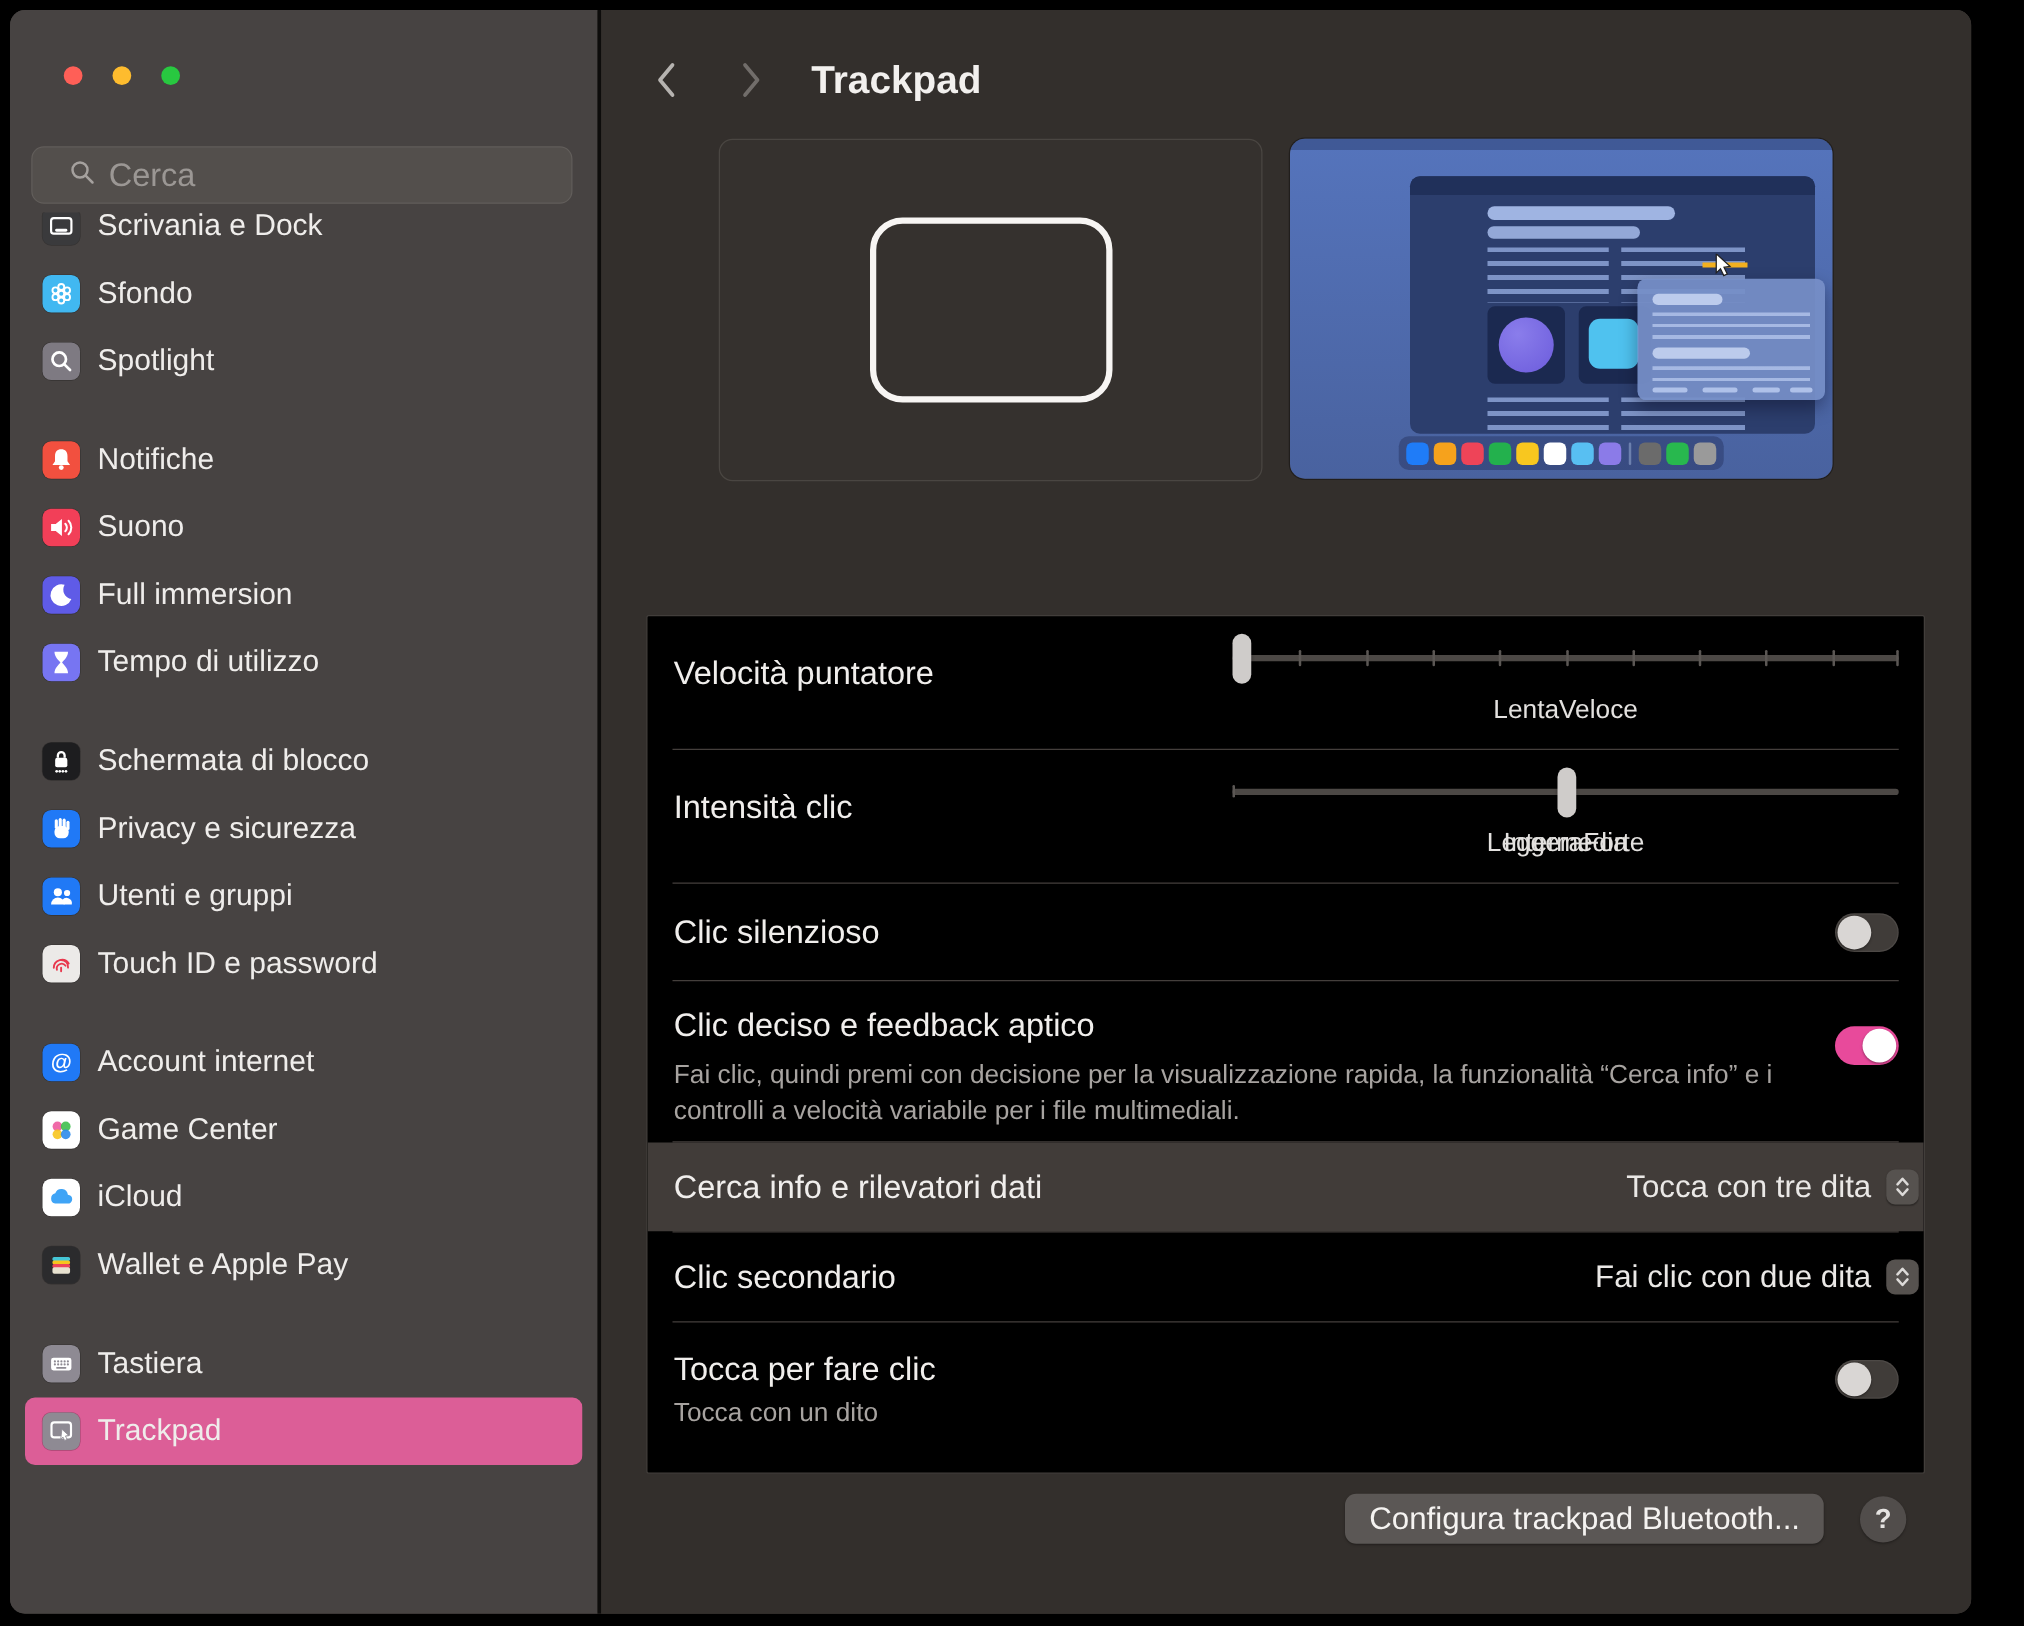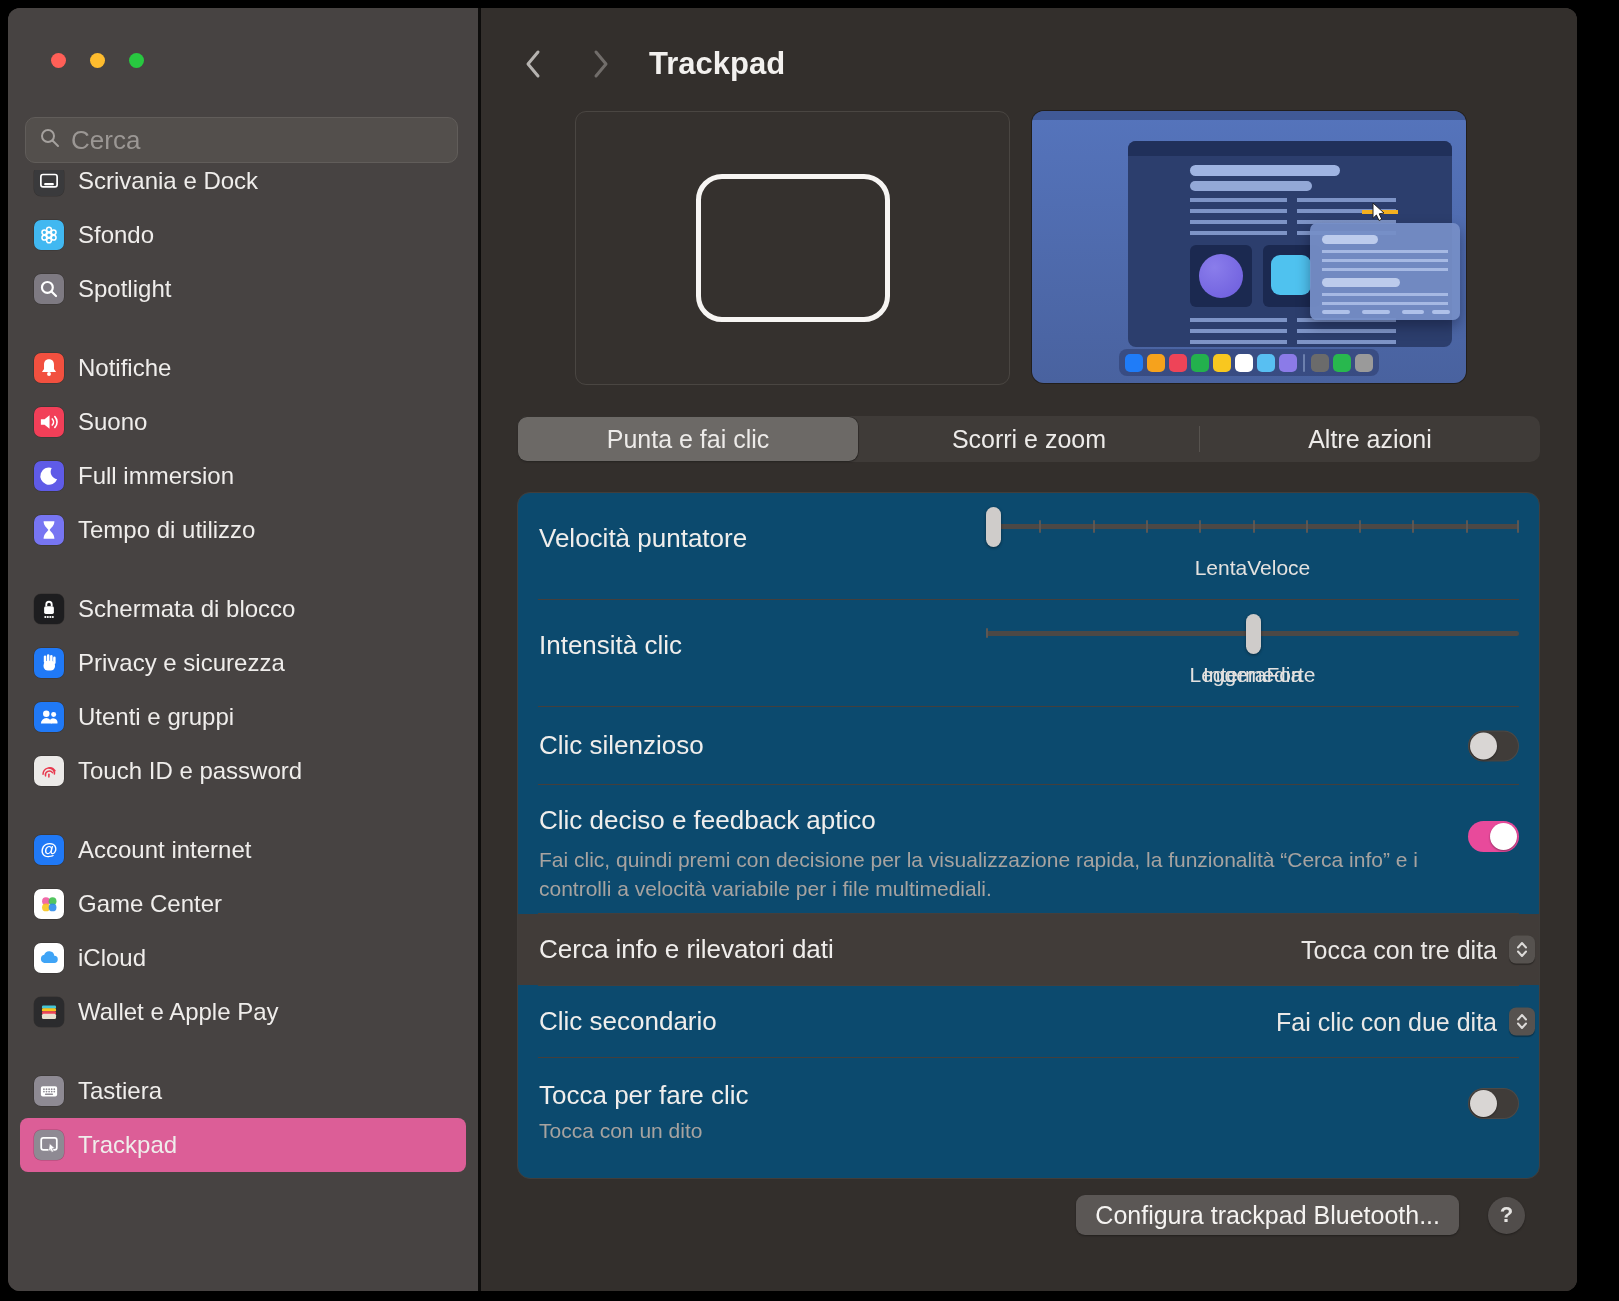--- a/index.html
+++ b/index.html
@@ -5,21 +5,21 @@
   * { margin:0; padding:0; box-sizing:border-box; }
   html,body { width:1619px; height:1301px; background:#000; font-family:"Liberation Sans","DejaVu Sans",sans-serif; position:relative; overflow:hidden; }
 
   
   #win { position:absolute; left:8px; top:8px; width:1569px; height:1283px; border-radius:12px; overflow:hidden; background:#332F2C; box-shadow:0 0 0 1px rgba(255,255,255,.07) inset; }
 
   
   #sidebar { position:absolute; left:0; top:0; bottom:0; width:470px; background:#474342; }
   #divider { position:absolute; left:470px; top:0; bottom:0; width:3px; background:#0d0c0b; }
   .tl { position:absolute; top:45px; width:15px; height:15px; border-radius:50%; }
-  #search { position:absolute; left:17px; top:109px; width:433px; height:46px; background:#534F4C; border:1px solid #615D5A; border-radius:10px; display:flex; align-items:center; padding:0 12px; gap:9px; }
+  #search { position:absolute; left:17px; top:109px; width:433px; height:46px; background:#534F4C; border:1px solid #615D5A; border-radius:10px; display:flex; align-items:center; padding:0 28px; gap:9px; }
   #search input { background:transparent; border:none; outline:none; color:#ECEAE8; font-size:26px; width:100%; font-family:inherit; }
   #search input::placeholder { color:#9B9794; }
   #side-list { position:absolute; left:12px; right:12px; top:162px; bottom:0; overflow:hidden; }
   .sgroup { margin-bottom:25px; }
   .sgroup.first { margin-top:-16px; }
   .srow { height:54px; display:flex; align-items:center; gap:14px; padding:0 12px 0 14px; border-radius:8px; }
   .srow .lbl { font-size:24px; color:#EFEDEB; white-space:nowrap; }
   .srow.sel { background:#DC5E97; }
   .ic { width:30px; height:30px; border-radius:7px; flex:0 0 30px; display:flex; align-items:center; justify-content:center; box-shadow:0 0 0 .5px rgba(0,0,0,.25); }
   .ic svg { width:26px; height:26px; display:block; }
@@ -52,21 +52,21 @@
   .dk { width:18px; height:18px; border-radius:5px; }
   .dk.sep { width:2px; height:18px; border-radius:1px; opacity:.6; margin:0 2px; }
 
   
   #tabs { position:absolute; left:36px; top:408px; width:1023px; height:46px; background:#3F3B38; border-radius:10px; display:flex; align-items:stretch; }
   .tab { flex:1; display:flex; align-items:center; justify-content:center; font-size:25px; color:#EDEBE9; position:relative; border-radius:9px; }
   .tab.sel { background:#6C6966; margin:1px; box-shadow:0 0 0 .5px rgba(0,0,0,.35),0 1px 2px rgba(0,0,0,.3); }
   .tabdiv { width:1px; background:#57534F; margin:10px 0; }
 
   
-  #card { position:absolute; left:36px; top:484px; width:1023px; background:#0c4a6e; border:1px solid #423E3B; border-radius:13px; overflow:hidden; }
+  #card { position:absolute; left:36px; top:484px; width:1023px; background:#000000; border:1px solid #423E3B; border-radius:2px; overflow:hidden; }
   .sep { height:1px; background:#443F3C; margin:0 20px; }
   .crow { position:relative; }
   .crow .row-label { font-size:26px; color:#F0EEEC; }
   .crow.hl { background:#413C39; }
   .r-slider { height:106px; }
   .r-slider .row-label { position:absolute; left:21px; top:30px; }
   .ctl { position:absolute; right:20px; top:13px; width:533px; }
   .trackwrap { position:relative; height:42px; }
   .trackline { position:absolute; left:0; right:0; top:18px; height:5px; background:#4C4845; border-radius:3px; }
   .tick { position:absolute; top:14px; width:2px; height:13px; background:#5B5754; border-radius:1px; }
@@ -377,32 +377,20 @@
         <span class="dk" style="background: rgb(255, 255, 255);"></span>
         <span class="dk" style="background: rgb(88, 191, 242);"></span>
         <span class="dk" style="background: rgb(139, 123, 232);"></span>
         <span class="dk sep" style="background: rgb(143, 163, 204);"></span>
         <span class="dk" style="background: rgb(107, 107, 107);"></span>
         <span class="dk" style="background: rgb(40, 184, 78);"></span>
         <span class="dk" style="background: rgb(154, 154, 154);"></span>
       </div>
     </div>
 
-    <div id="tabs">
-      <div class="tab sel">
-          <span>Punta e fai clic</span>
-        </div>
-      <div class="tab">
-          <span>Scorri e zoom</span>
-        </div>
-      <div class="tabdiv"></div>
-      <div class="tab">
-          <span>Altre azioni</span>
-        </div>
-    </div>
 
     <div id="card">
 
       <div class="crow r-slider">
         <span class="row-label">Velocità puntatore</span>
         <div class="ctl">
           <div class="trackwrap">
             <div class="trackline"></div>
             <span class="tick" style="left:10%"></span>
             <span class="tick" style="left:20%"></span>

